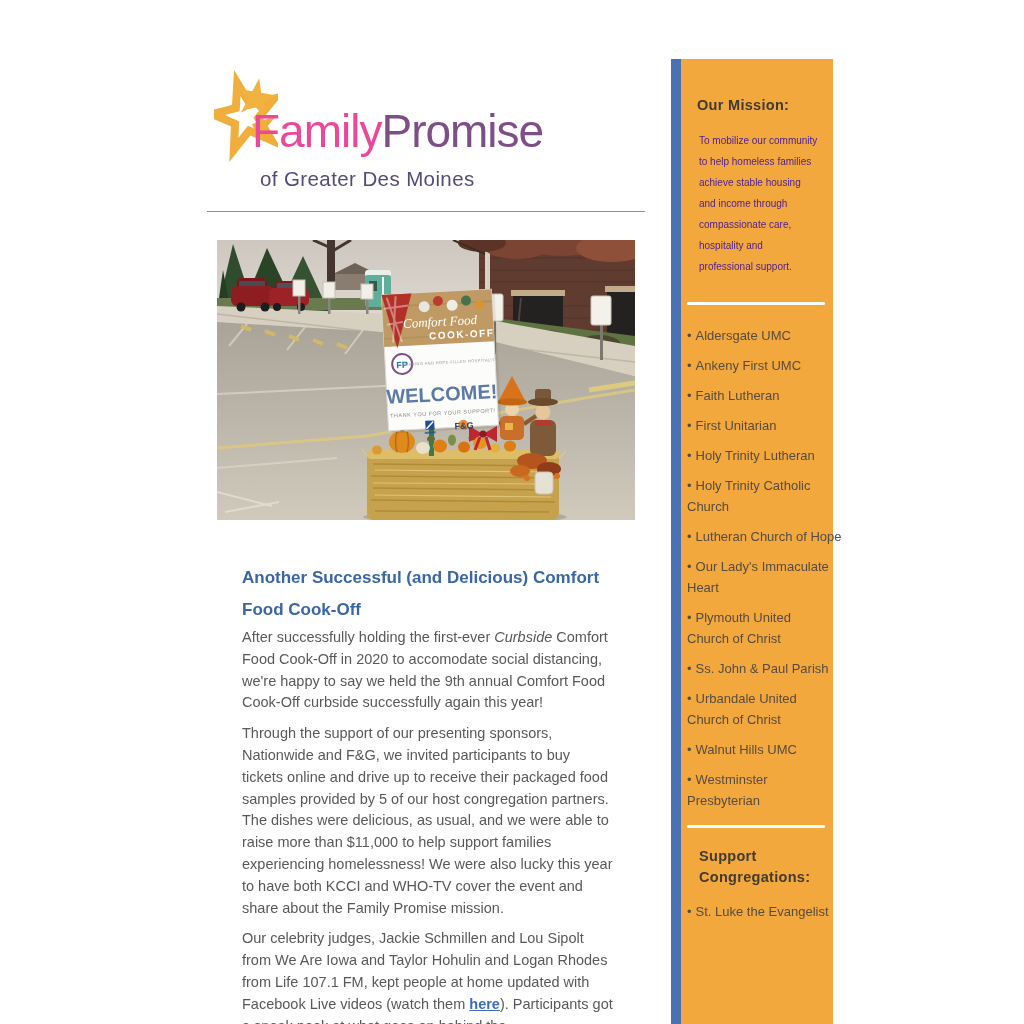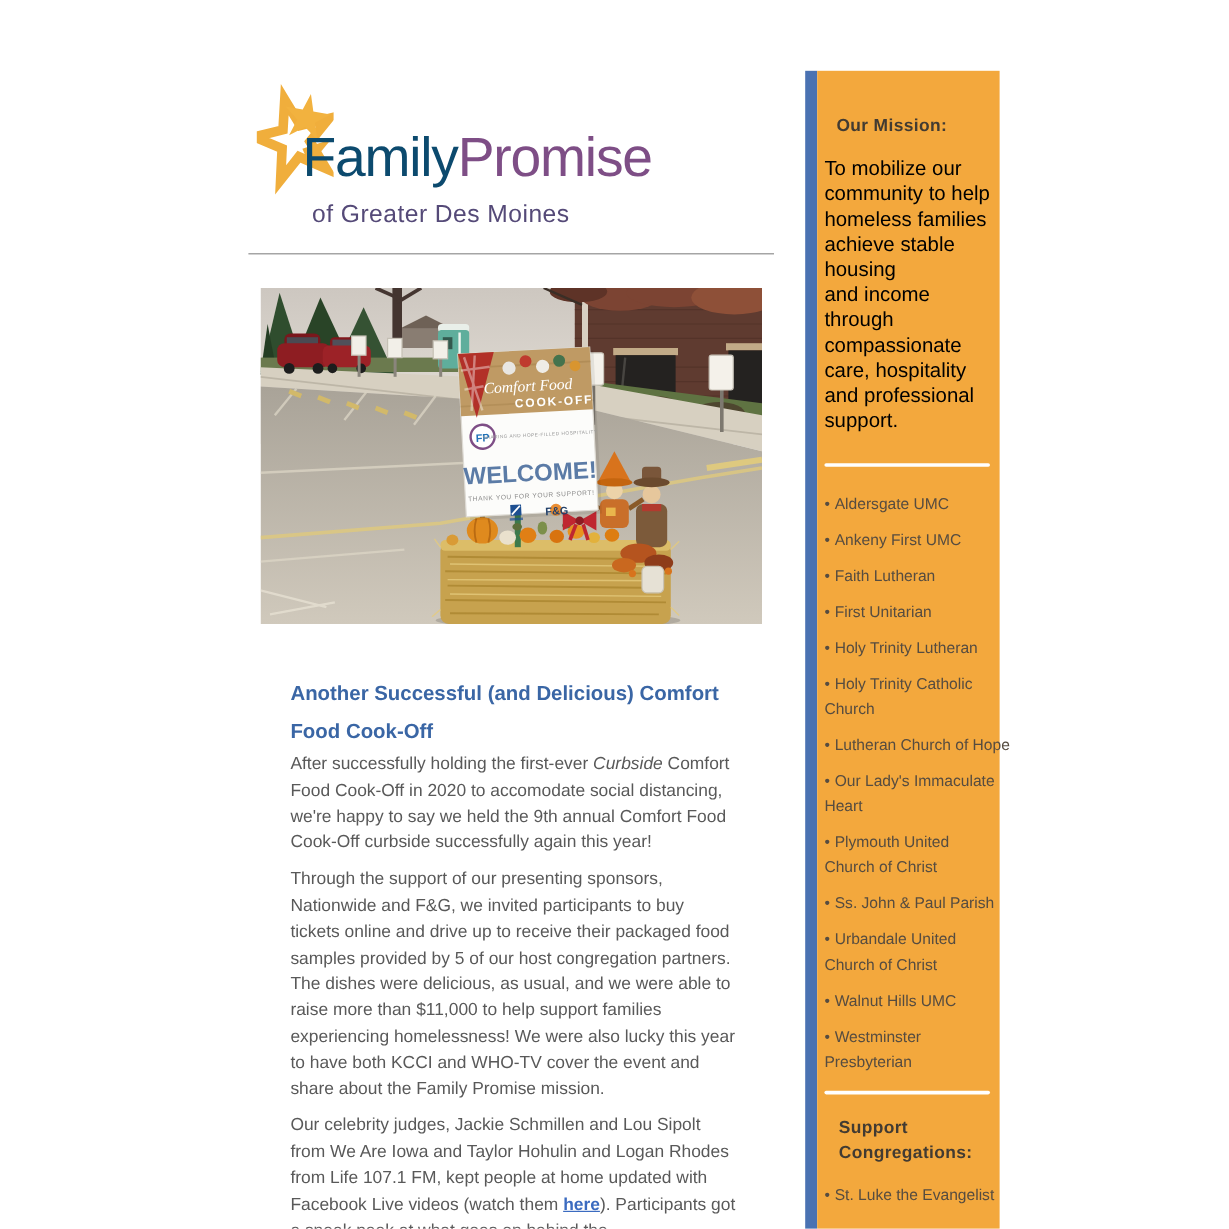--- a/index.html
+++ b/index.html
@@ -4,21 +4,21 @@
 <style>
   html,body{margin:0;padding:0;}
   body{
     width:1024px;height:1024px;position:relative;overflow:hidden;
     background:#ffffff;font-family:"Liberation Sans",sans-serif;
   }
   
   .logo{position:absolute;left:214px;top:64px;width:436px;height:140px;}
   .logo-star{position:absolute;left:0;top:2px;}
   .brand{position:absolute;left:38px;top:40px;font-size:46px;letter-spacing:-1px;white-space:nowrap;}
-  .brand .b1{color:#0c4a6e;}
+  .brand .b1{color:#ec4899;}
   .brand .b2{color:#7E4E86;text-align:center;}
   .logo-tagline{position:absolute;left:46px;top:103px;font-size:20.5px;color:#554A78;letter-spacing:.4px;}
   .rule{position:absolute;left:207px;top:211px;width:438px;height:1px;background:#8f8f8f;}
   
   .photo{position:absolute;left:217px;top:240px;width:418px;height:280px;overflow:hidden;}
   
   .headline{position:absolute;left:242px;top:562px;width:382px;
     font-size:17px;font-weight:bold;line-height:31.5px;color:#3A66A5;}
   .article-body{position:absolute;left:242px;top:627px;width:372px;
     font-size:14.5px;line-height:21.8px;color:#595959;}
@@ -26,21 +26,21 @@
   .article-body .it{font-style:italic;}
   .article-body a{color:#3B6BC0;font-weight:bold;text-decoration:underline;cursor:pointer;}
   
   .sidebar{position:absolute;left:671px;top:59px;width:162px;height:965px;}
   .accent{position:absolute;left:0;top:0;width:10px;height:100%;background:#4A72B2;}
   .panel{position:absolute;left:10px;top:0;width:152px;height:100%;
     background:#F3A83D;box-sizing:border-box;padding:36px 2px 0 6px;}
   .sb-heading{font-size:14.5px;font-weight:bold;color:#423B32;line-height:21.5px;
     letter-spacing:.3px;margin:0 0 12px 12px;}
   .sb-heading.mission-h{margin-left:10px;margin-bottom:13px;}
-  .mission-text{font-size:17px;line-height:21px;color:#000000;white-space:pre-line;margin:0;}
+  .mission-text{font-size:10px;line-height:21px;color:#4c1d95;white-space:pre-line;margin:12px;}
   .divider{height:3px;background:#ffffff;border-radius:2px;width:138px;margin:25px 0 20px 0;}
   .divider.d2{margin:14px 0 18px 0;}
   .cong-item{font-size:13px;line-height:21px;color:#564C40;margin:0 -12px 9px 0;white-space:pre-line;}
   .cong-item .blt{margin-right:4px;}
 </style>
 </head>
 <body>
 
 <div class="logo">
   <svg class="logo-star" width="64" height="112" viewBox="0 0 64 112">

